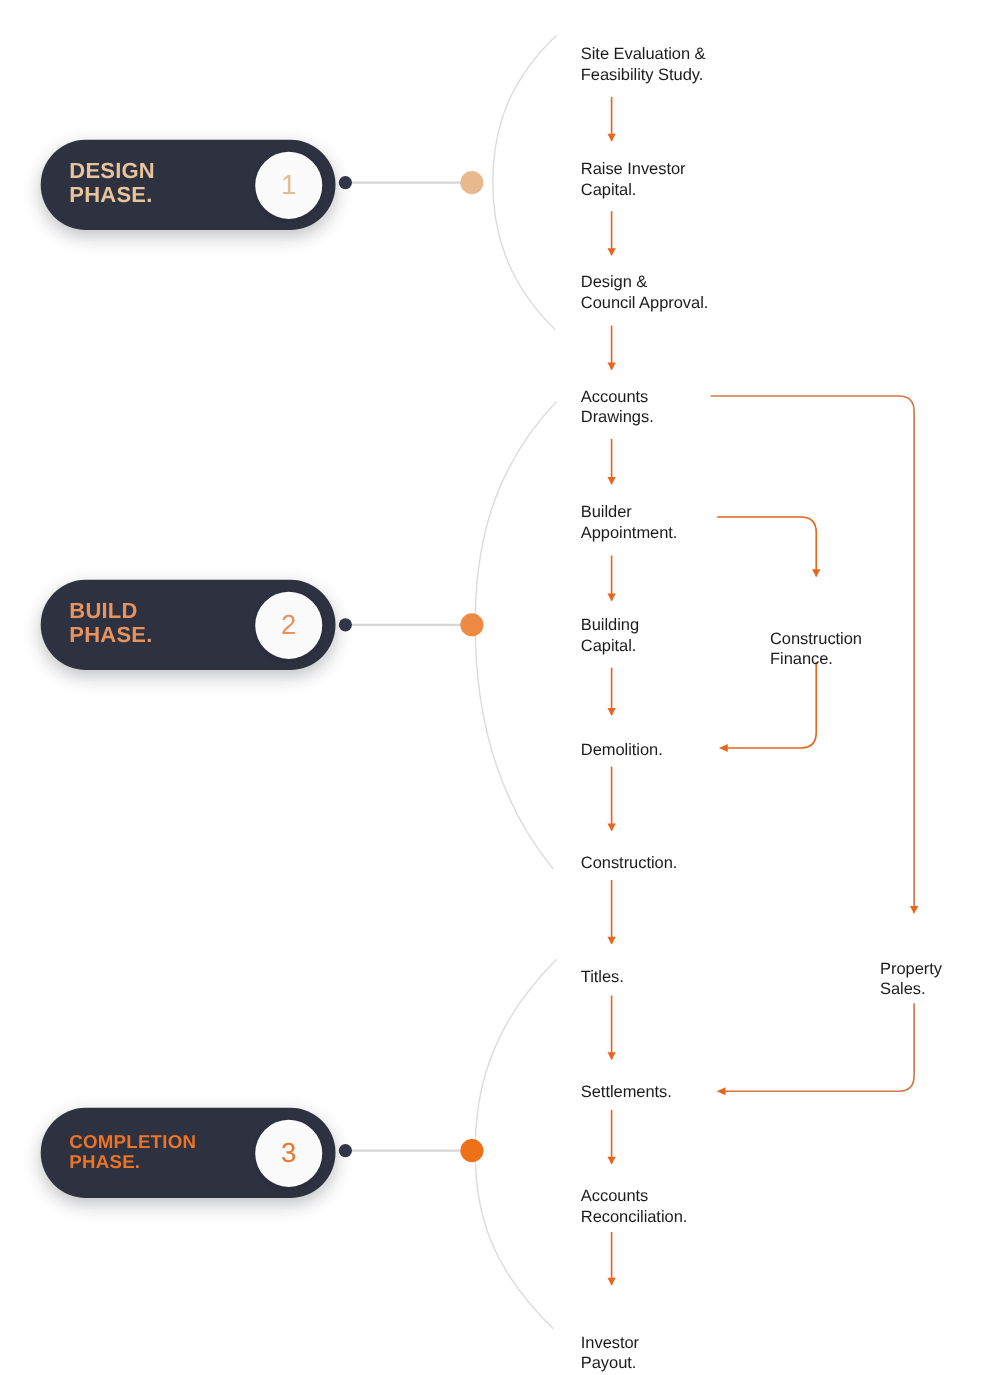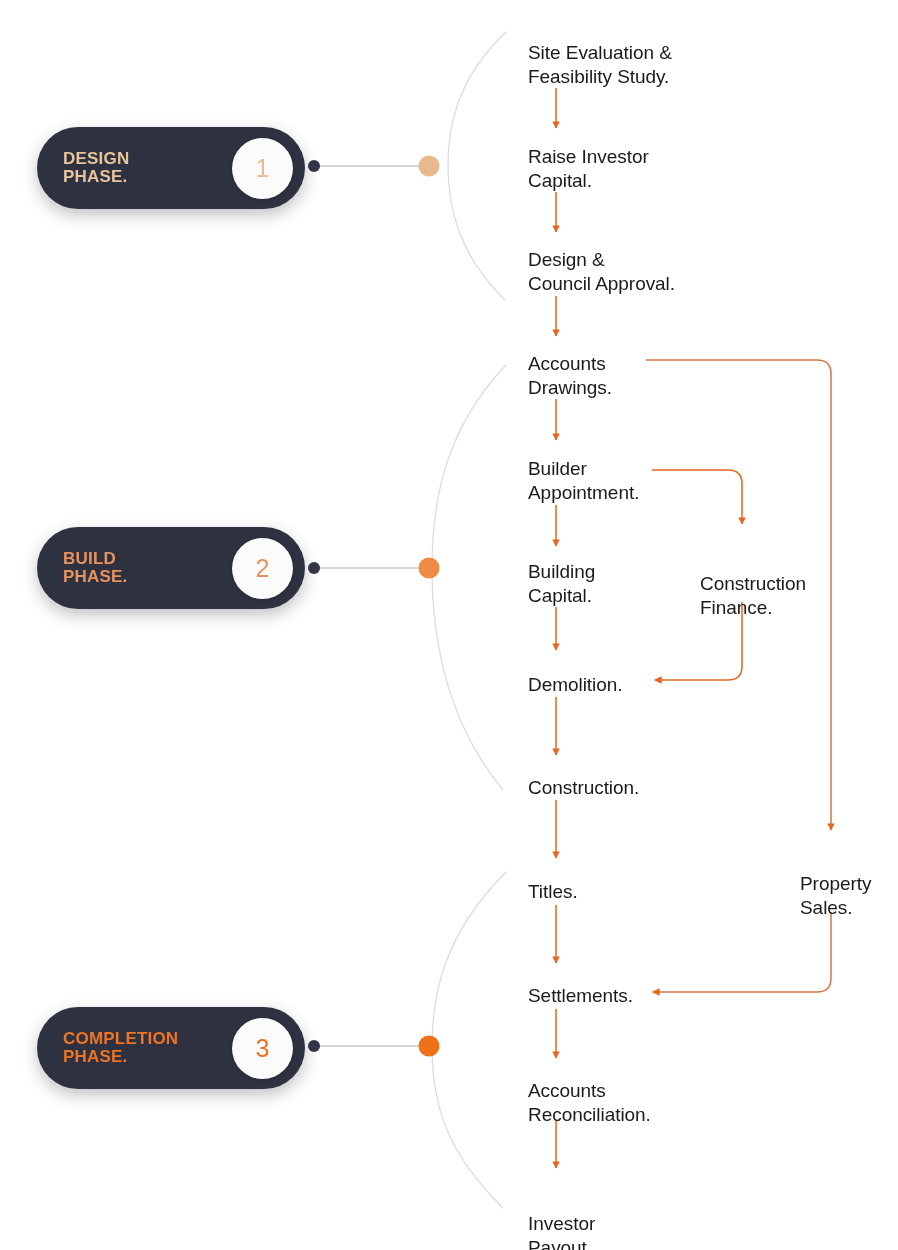--- a/index.html
+++ b/index.html
@@ -36,21 +36,21 @@
     border-radius: 41px;
     background: #2e3140;
     box-shadow: 0 6px 16px rgba(30, 34, 48, 0.28);
     display: flex;
     align-items: center;
     justify-content: space-between;
     box-sizing: border-box;
     padding: 0 12px 0 26px;
   }
   .phase-label {
-    font-size: 17px;
+    font-size: 20px;
     font-weight: bold;
     line-height: 1.08;
     letter-spacing: 0.2px;
     white-space: pre-line;
     text-align: left;
   }
   .phase-num-circle {
     width: 61px;
     height: 61px;
     min-width: 61px;
@@ -64,21 +64,21 @@
     box-shadow: 0 1px 4px rgba(0,0,0,0.18);
   }
   .pill-1 { left: 37px; top: 127px; }
   .pill-2 { left: 37px; top: 527px; gap: 28px; }
   .pill-3 { left: 37px; top: 1007px; }
   .pill-3 .phase-label { font-size: 17px; }
 
   
   .step {
     position: absolute;
-    font-size: 19px;
+    font-size: 15px;
     line-height: 1.26;
     color: #1b1b1b;
     font-weight: normal;
     white-space: pre-line;
     letter-spacing: -0.05px;
   }
   .step.col-main { left: 528px; }
   .step.col-side { left: 700px; }
   .step.col-far  { left: 800px; }
 </style>

